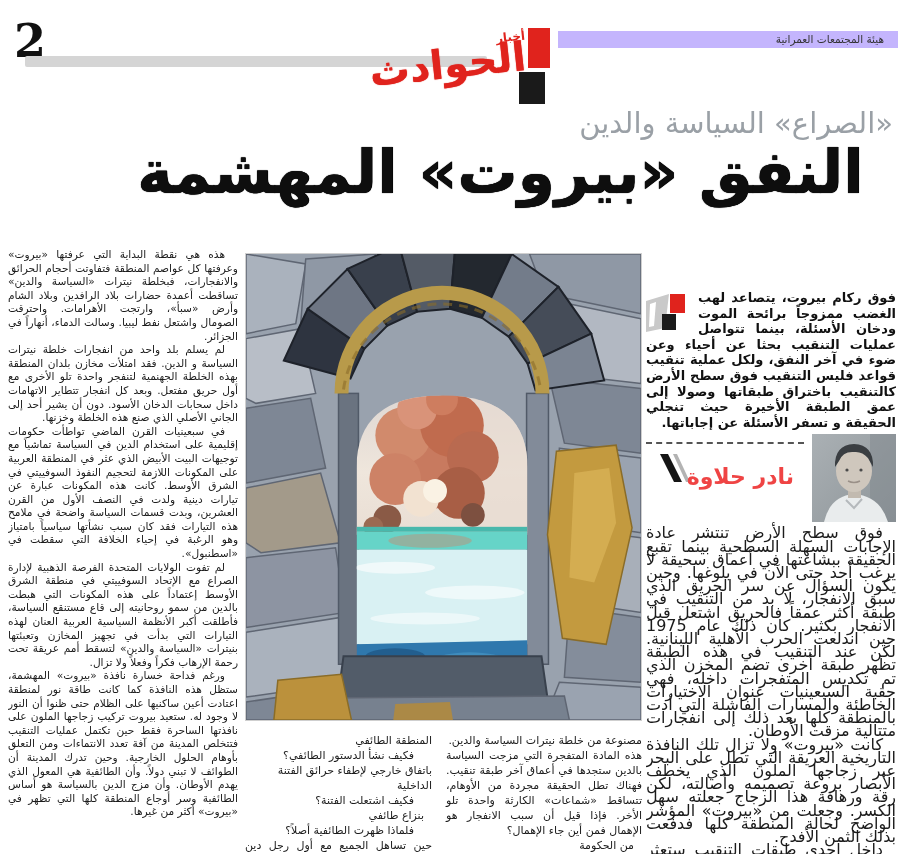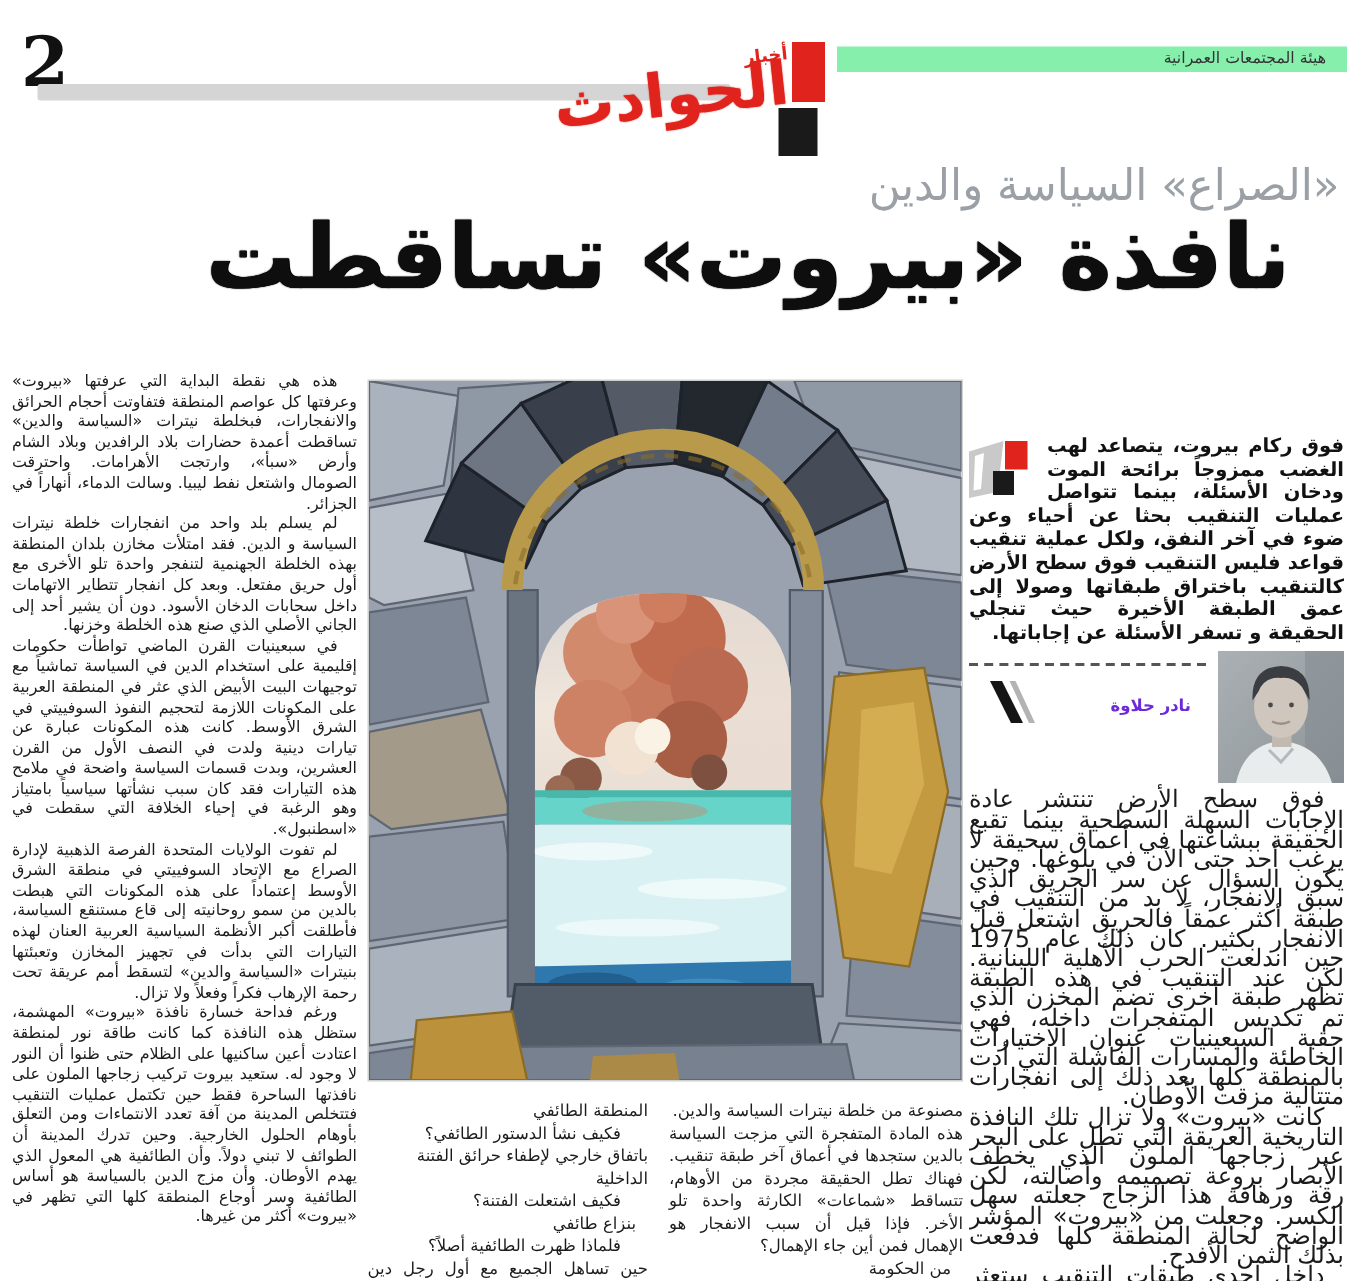--- a/index.html
+++ b/index.html
@@ -4,21 +4,21 @@
 <style>
   html,body{margin:0;padding:0;background:#ffffff;}
   .page{position:relative;width:901px;height:854px;background:#fff;overflow:hidden;
         font-family:"DejaVu Sans",sans-serif;direction:rtl;color:#1c1c1c;}
   
   .pagenum{position:absolute;left:14px;top:18px;font-family:"DejaVu Serif",serif;
            font-size:46px;font-weight:bold;color:#111;line-height:1;}
   .date-bar{position:absolute;left:25px;top:56px;width:462px;height:11px;background:#d5d5d5;border-radius:2px;}
   .date-line{position:absolute;left:60px;top:30px;width:380px;text-align:center;
              font-size:11.5px;font-weight:bold;color:#111;direction:rtl;}
-  .right-bar{position:absolute;left:558px;top:31px;right:3px;height:17px;background:#86efac;}
+  .right-bar{position:absolute;left:558px;top:31px;right:3px;height:17px;background:#c4b5fd;}
   .section-label{position:absolute;right:14px;top:2px;font-size:10.5px;color:#333;}
   .logo{position:absolute;left:408px;top:22px;width:160px;height:88px;}
   .logo-title{position:absolute;left:0;top:20px;width:118px;text-align:center;color:#e0231d;
               font-size:40px;font-weight:900;transform:rotate(-6deg);line-height:1;
               text-shadow:0 0 1px #e0231d;}
   .logo-tagline{position:absolute;left:88px;top:8px;color:#e0231d;font-size:12px;font-weight:bold;
                 transform:rotate(-6deg);}
   .logo-sq-red{position:absolute;left:120px;top:6px;width:22px;height:40px;background:#e0231d;}
   .logo-sq-black{position:absolute;left:111px;top:50px;width:26px;height:32px;background:#1a1a1a;}
   
@@ -26,21 +26,21 @@
   .headline{position:absolute;right:4px;top:138px;width:760px;text-align:left;direction:rtl;
             font-size:60px;font-weight:900;color:#0e0e0e;line-height:1.15;
             text-shadow:0 0 1px #000, .5px 0 0 #000;}
   
   .col-right{position:absolute;right:5px;top:248px;width:250px;height:606px;overflow:hidden;}
   .lead{font-size:13px;font-weight:bold;line-height:15.6px;text-align:justify;color:#111;margin-top:42px;}
   .lead-mark{float:left;width:46px;height:40px;margin:2px 0 2px 0;margin-right:6px;}
   .author-row{position:relative;height:88px;margin-top:8px;}
   .author-dash{position:absolute;top:4px;right:92px;left:0;border-top:2px dashed #555;}
   .portrait{position:absolute;right:0;top:-4px;width:84px;height:88px;}
-  .author-name{position:absolute;right:102px;top:26px;font-size:11px;font-weight:bold;color:#6d28d9;}
+  .author-name{position:absolute;right:102px;top:26px;font-size:22px;font-weight:bold;color:#ef4444;}
   .slash-icon{position:absolute;left:6px;top:16px;width:40px;height:28px;}
   .body-text{font-size:16px;line-height:13.2px;text-align:justify;color:#1b1b1b;}
   .body-text p{margin:0;text-indent:13px;}
   .col-left{position:absolute;left:8px;top:248px;width:230px;height:606px;overflow:hidden;
             font-size:10.6px;line-height:13.6px;text-align:justify;color:#1b1b1b;}
   .col-left p{margin:0;text-indent:13px;}
   
   .photo{position:absolute;left:245px;top:253px;width:397px;height:468px;border:1px solid #cfcfcf;
          box-sizing:border-box;}
   .photo svg{display:block;width:100%;height:100%;}
@@ -67,21 +67,21 @@
     <div class="section-label">هيئة المجتمعات العمرانية</div>
   </div>
   <div class="logo">
     <div class="logo-tagline">أخبار</div>
     <div class="logo-title">الحوادث</div>
     <div class="logo-sq-red"></div>
     <div class="logo-sq-black"></div>
   </div>
 
   <div class="kicker">«الصراع» السياسة والدين</div>
-  <div class="headline">نافذة «بيروت» تساقطت</div>
+  <div class="headline">النفق «بيروت» المهشمة</div>
 
   <div class="col-right">
     <div class="lead">
       <span class="lead-mark">
         <svg viewBox="0 0 46 40" width="46" height="40">
           <polygon points="0,9 23,2 19,36 0,40" fill="#c9c9c9"></polygon>
           <polygon points="4,12 10,10 8,34 3,35" fill="#ffffff"></polygon>
           <rect x="24" y="2" width="15" height="19" fill="#e0231d"></rect>
           <rect x="16" y="22" width="14" height="16" fill="#1a1a1a"></rect>
         </svg>

